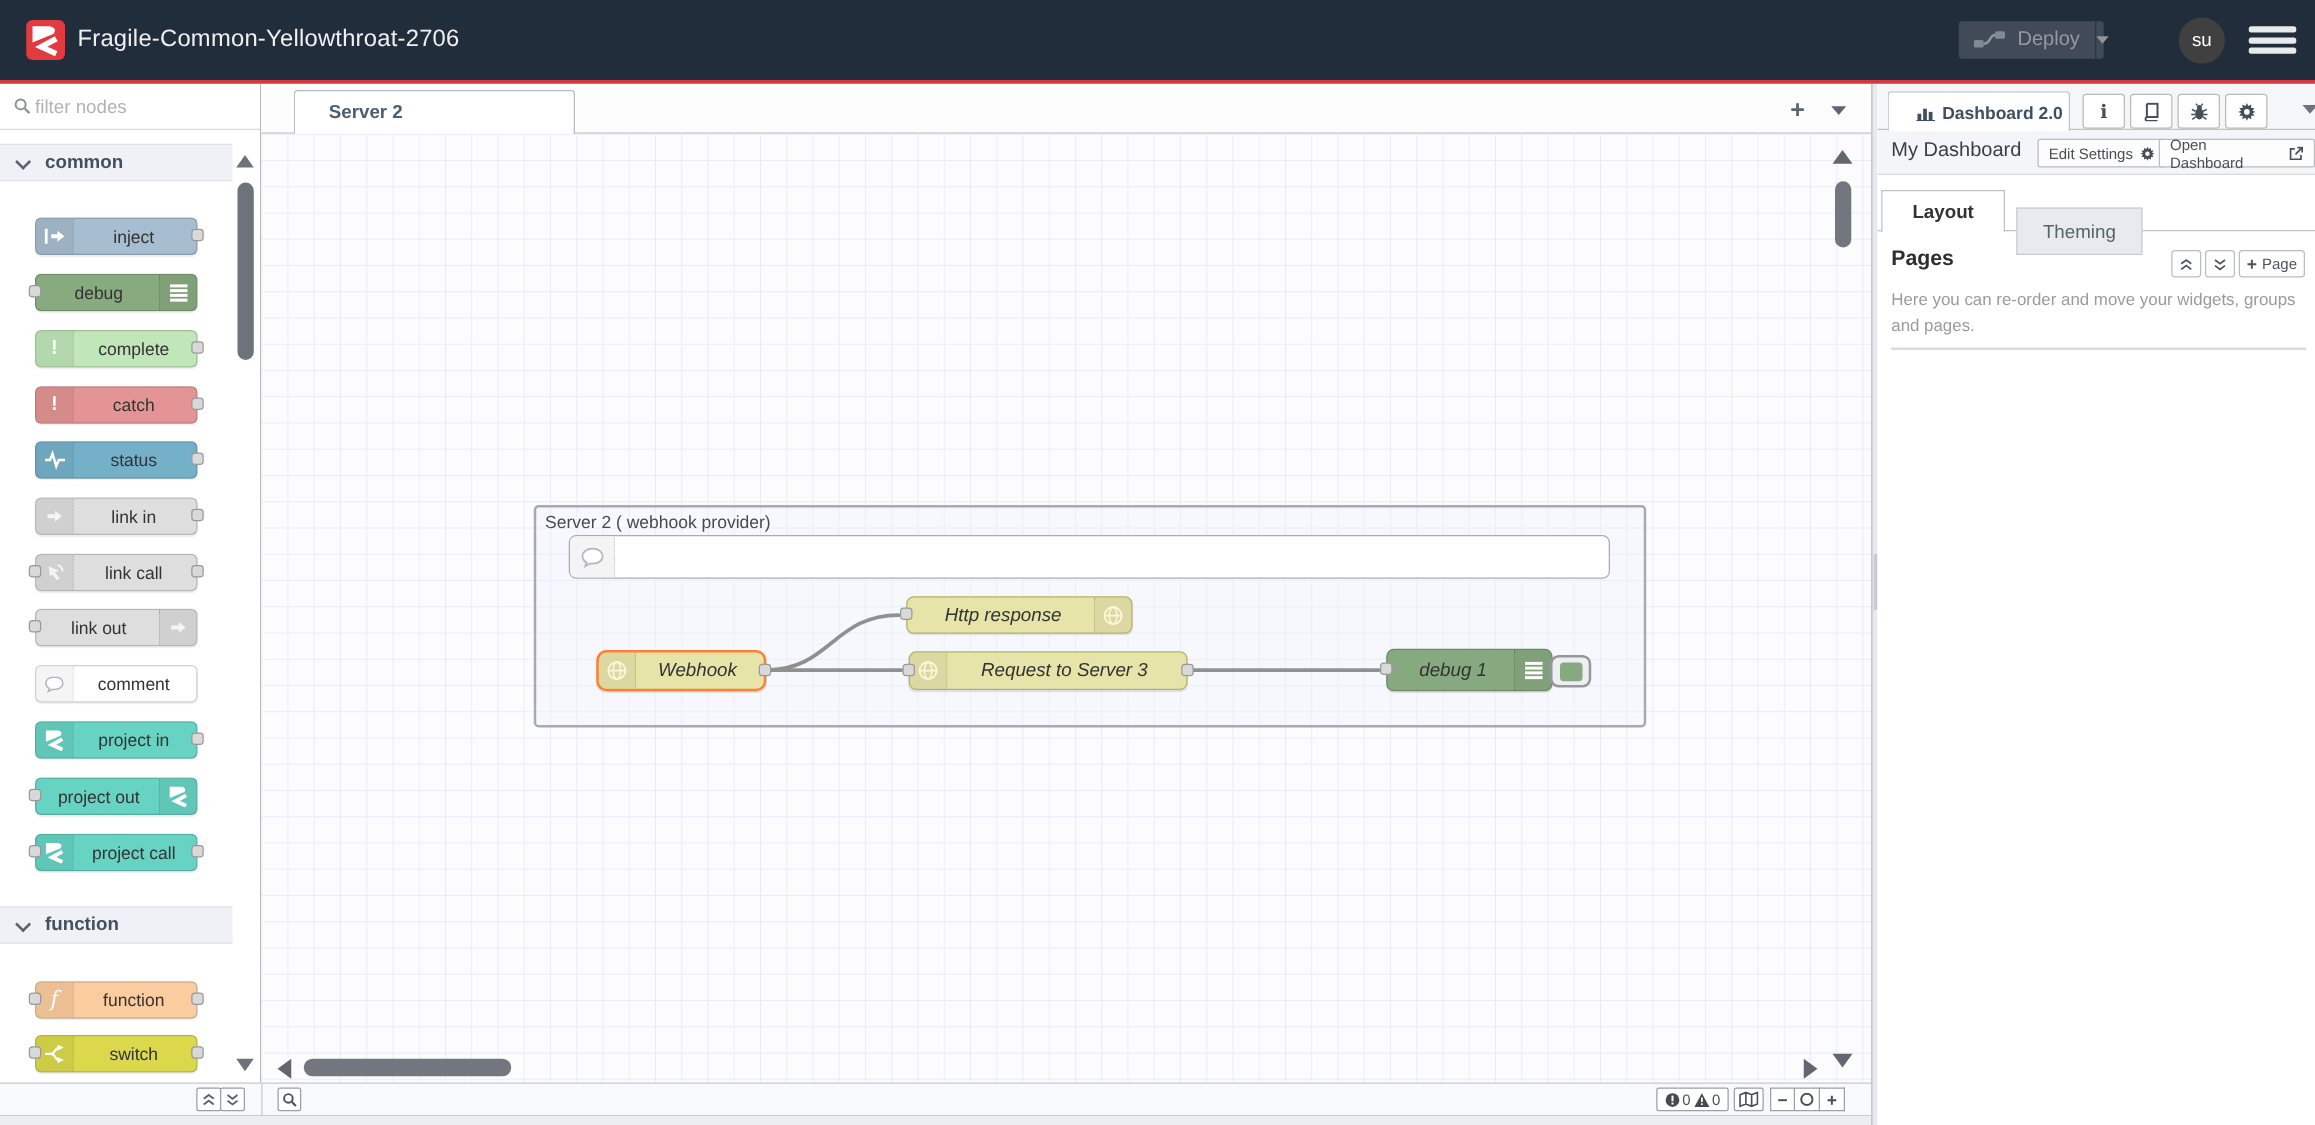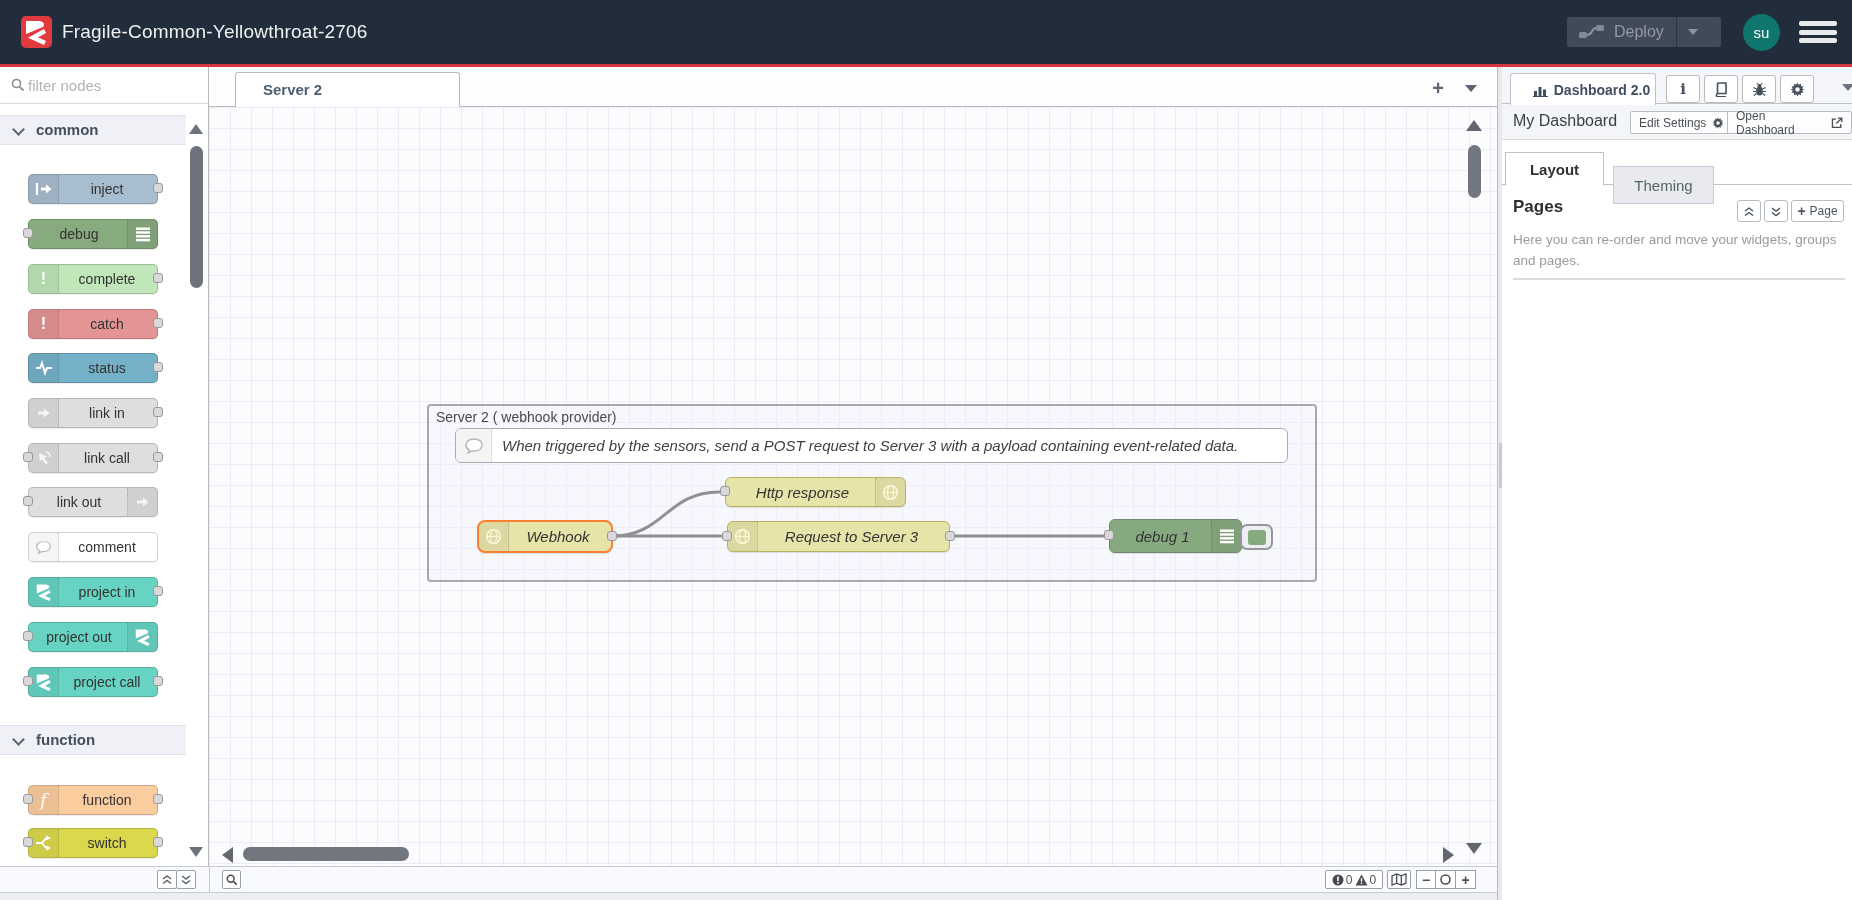--- a/index.html
+++ b/index.html
@@ -6,26 +6,26 @@
   html,body { width:1852px; height:900px; overflow:hidden; background:#eceef1;
     font-family:"Liberation Sans", sans-serif; }
   #app { position:relative; width:1852px; height:900px; background:#fff; overflow:hidden; }
 
   
   .header { position:absolute; left:0; top:0; width:1852px; height:64px; background:#222d3b; }
   .red-line { position:absolute; left:0; top:64px; width:1852px; height:3px; background:#d4383e; z-index:50; }
   .logo { position:absolute; left:21px; top:16px; width:31px; height:32px; background:#e23b3f; border-radius:5px; }
   .logo svg { position:absolute; left:3px; top:3px; }
   .app-title { position:absolute; left:62px; top:0; height:64px; line-height:64px; color:#eef0f2; font-size:19px; letter-spacing:.2px; }
-  .deploy-btn { position:absolute; left:1567px; top:17px; width:154px; height:30px; background:#404a58; border-radius:3px; display:flex; align-items:center; }
+  .deploy-btn { position:absolute; left:1567px; top:17px; width:116px; height:30px; background:#404a58; border-radius:3px; display:flex; align-items:center; }
   .deploy-main { display:flex; align-items:center; gap:9px; padding:0 12px 0 12px; height:30px; }
   .deploy-label { color:#959aa2; font-size:16px; }
   .deploy-caret { width:33px; height:30px; border-left:1px solid #2c3544; display:flex; align-items:center; justify-content:center; }
   .tri-down { width:0; height:0; border-left:5px solid transparent; border-right:5px solid transparent; border-top:6px solid #8e949d; }
-  .avatar { position:absolute; left:1743px; top:14px; width:37px; height:37px; border-radius:50%; background:#0f766e; color:#fff; font-size:15px; text-align:center; line-height:37px; }
+  .avatar { position:absolute; left:1743px; top:14px; width:37px; height:37px; border-radius:50%; background:#404040; color:#fff; font-size:15px; text-align:center; line-height:37px; }
   .hamburger { position:absolute; left:1799px; top:21px; width:38px; height:22px; display:flex; flex-direction:column; justify-content:space-between; }
   .hamburger span { display:block; height:5px; background:#e9eaec; border-radius:2px; }
 
   
   .palette { position:absolute; left:0; top:67px; width:209px; height:799px; background:#fff; border-right:1px solid #bbb; }
   .palette-search { position:absolute; left:0; top:0; width:208px; height:37px; background:#fff; border-bottom:1px solid #d9d9d9; }
   .palette-search svg { position:absolute; left:11px; top:11px; }
   .palette-search input { position:absolute; left:28px; top:4px; width:160px; height:28px; border:none; outline:none; font-size:15px; color:#555; font-family:"Liberation Sans",sans-serif; }
   .palette-search input::placeholder { color:#b3b3b3; }
   .pal-cat { position:absolute; left:0; width:186px; height:30px; background:#eff1f7; border-top:1px solid #e0e2ea; border-bottom:1px solid #e0e2ea; line-height:28px; font-weight:bold; font-size:15px; color:#44505e; padding-left:36px; }
@@ -329,21 +329,20 @@
       <path d="M404 429 C445 429 470 429 512 429" stroke="#909090" stroke-width="3" fill="none" stroke-linecap="round"></path>
       <path d="M741 429 C795 429 840 429 894 429" stroke="#909090" stroke-width="3" fill="none" stroke-linecap="round"></path>
     </svg>
 
     <div class="comment-node">
       <div class="cicon">
           <svg width="20" height="19" viewBox="0 0 16 16">
             <path d="M8 2.5 C3.8 2.5 1.2 4.8 1.2 7.6 C1.2 9.4 2.3 10.9 4 11.7 L3.1 14.2 L6.4 12.5 C6.9 12.6 7.4 12.6 8 12.6 C12.2 12.6 14.8 10.4 14.8 7.5 C14.8 4.7 12.2 2.5 8 2.5 Z" fill="#fff" stroke="#b3b6bc" stroke-width="1.2"></path>
           </svg>
         </div>
-      <div class="ctext">When triggered by the sensors, send a POST request to Server 3 with a payload containing event-related data.</div>
     </div>
 
     <div class="fnode" style="left:516px;top:370px;width:181px;height:30px;">
       <div class="icon right">
           <svg width="17" height="17" viewBox="0 0 18 18">
             <circle cx="9" cy="9" r="7.2" fill="none" stroke="#fdf6d8" stroke-width="1.7"></circle>
             <ellipse cx="9" cy="9" rx="3.2" ry="7.2" fill="none" stroke="#fdf6d8" stroke-width="1.4"></ellipse>
             <line x1="1.8" y1="9" x2="16.2" y2="9" stroke="#fdf6d8" stroke-width="1.4"></line>
           </svg>
         </div>

